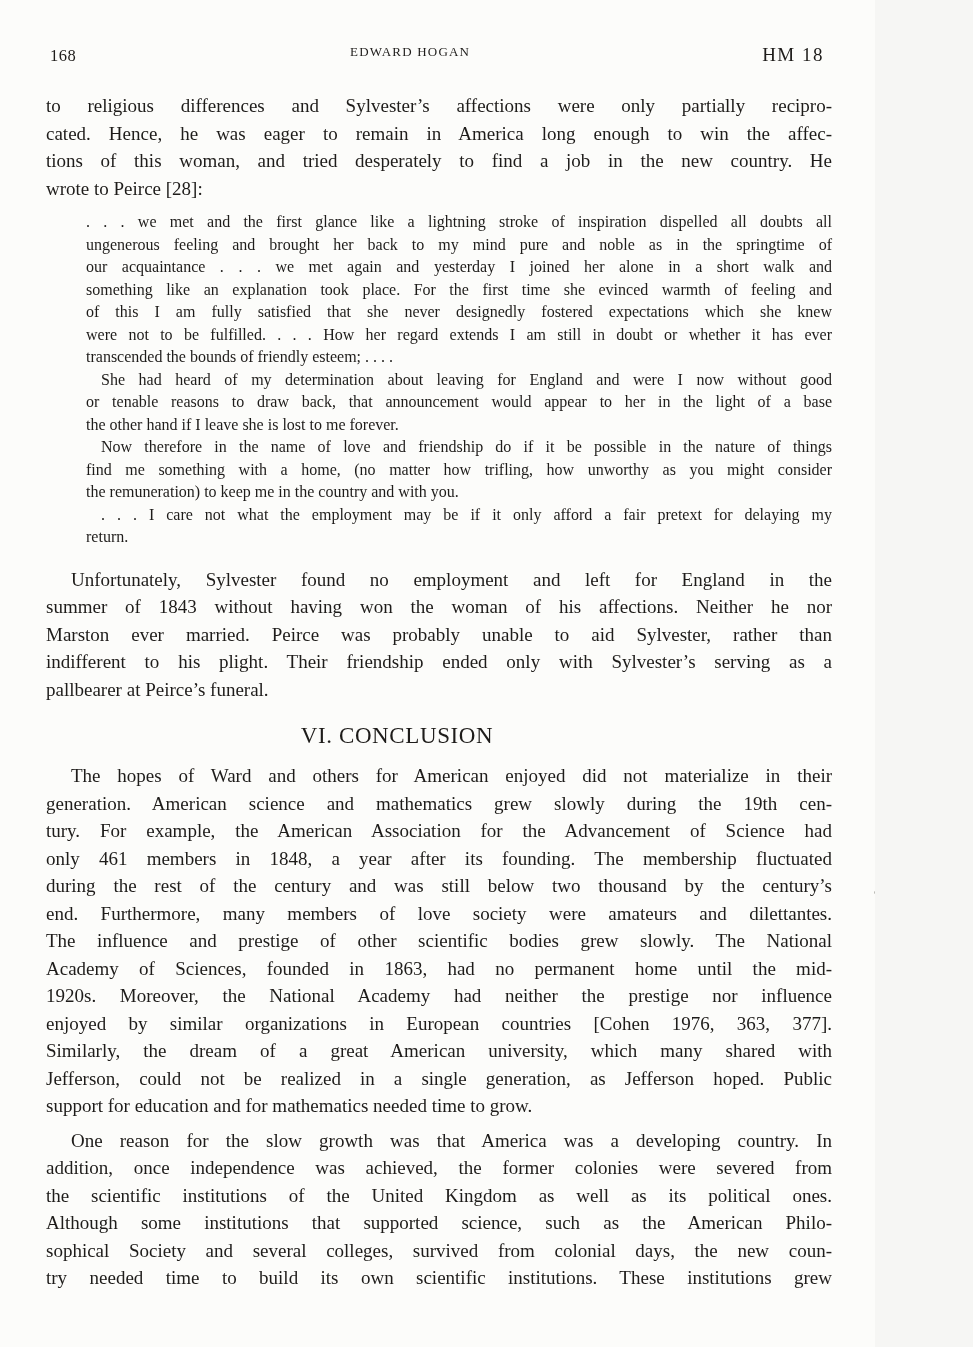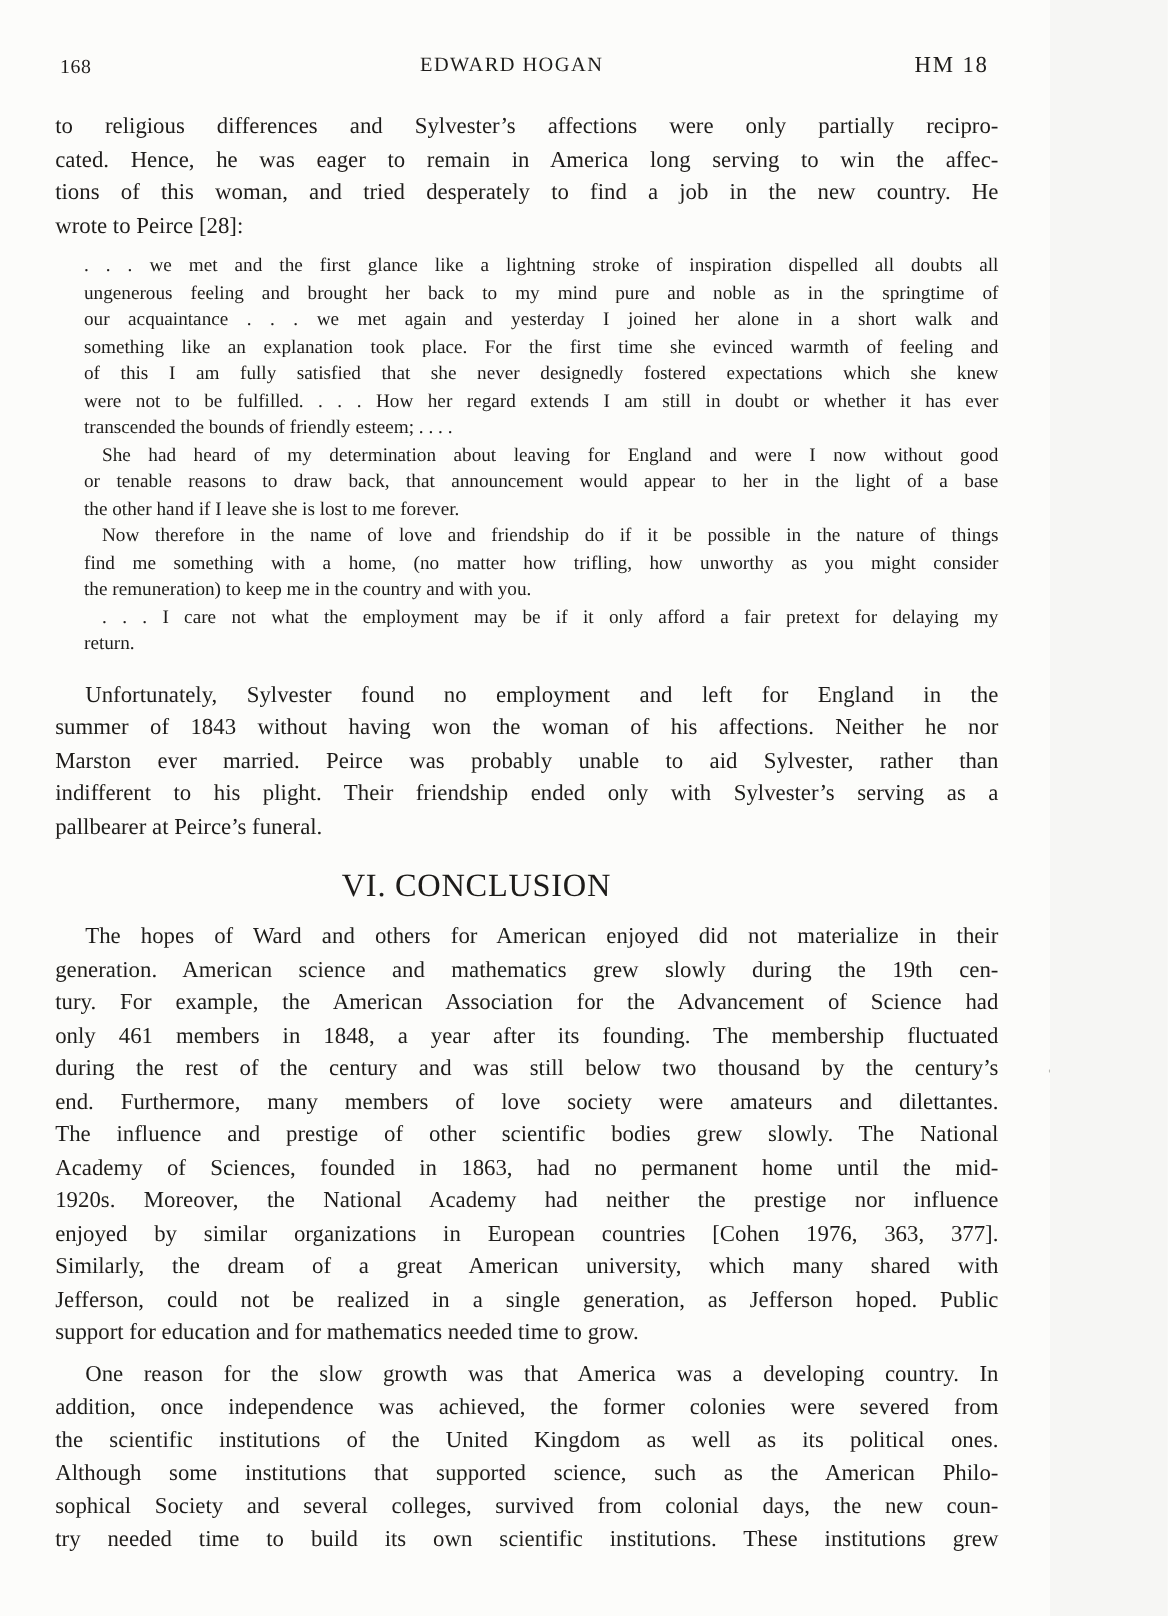--- a/index.html
+++ b/index.html
@@ -22,21 +22,21 @@
     height: 24px;
     margin-bottom: 24px;
     font-size: 17px;
   }
   .page-number {
     position: absolute; left: 4px; top: 2px;
     font-size: 16.5px; letter-spacing: 0.5px;
   }
   .running-title {
     position: absolute; left: 304px; top: 0;
-    font-size: 17px; letter-spacing: 1.2px;
+    font-size: 13px; letter-spacing: 1.2px;
   }
   .journal-ref {
     position: absolute; right: 8px; top: 0;
     font-size: 19px; letter-spacing: 1.5px;
   }
   .para {
     font-size: 19px;
     line-height: 27.5px;
   }
   .line {
@@ -46,31 +46,31 @@
   }
   .para .line:last-child,
   .qpara .line:last-child {
     text-align-last: left;
   }
   .para.cont .line:last-child {
     text-align-last: justify;
   }
   .para.indent .line:first-child { text-indent: 25px; }
   .quote {
-    margin: 9px 0 0 24px;
+    margin: 9px 0 0 40px;
     font-size: 16px;
     line-height: 22.5px;
   }
   .qpara.indent .line:first-child { text-indent: 15px; }
   .para.aftermath { margin-top: 17px; }
   .section-heading {
     position: relative; left: -42px;
     margin: 20px 0 13px 0;
     text-align: center;
-    font-size: 27px;
+    font-size: 23px;
     font-weight: normal;
     letter-spacing: 0.6px;
   }
   .conclusion-p2 { margin-top: 7px; }
   .speck {
     position: absolute; left: 874px; top: 891px;
     width: 3px; height: 3px;
     background: #b9b9b4; border-radius: 50%;
   }
   .it { }
@@ -81,21 +81,21 @@
 <div class="page">
 
   <header class="page-header">
     <span class="page-number">168</span>
     <span class="running-title">EDWARD HOGAN</span>
     <span class="journal-ref">HM 18</span>
   </header>
 
   <div class="para">
       <div class="line"><span>to religious differences and Sylvester’s affections were only partially recipro-</span></div>
-      <div class="line"><span>cated. Hence, he was eager to remain in America long serving to win the affec-</span></div>
+      <div class="line"><span>cated. Hence, he was eager to remain in America long enough to win the affec-</span></div>
       <div class="line"><span>tions of this woman, and tried desperately to find a job in the new country. He</span></div>
       <div class="line"><span>wrote to Peirce [28]:</span></div>
     </div>
 
   <blockquote class="quote">
     <div class="qpara">
         <div class="line"><span>. . . we met and the first glance like a lightning stroke of inspiration dispelled all doubts all</span></div>
         <div class="line"><span>ungenerous feeling and brought her back to my mind pure and noble as in the springtime of</span></div>
         <div class="line"><span>our acquaintance . . . we met again and yesterday I joined her alone in a short walk and</span></div>
         <div class="line"><span>something like an explanation took place. For the first time she evinced warmth of feeling and</span></div>

